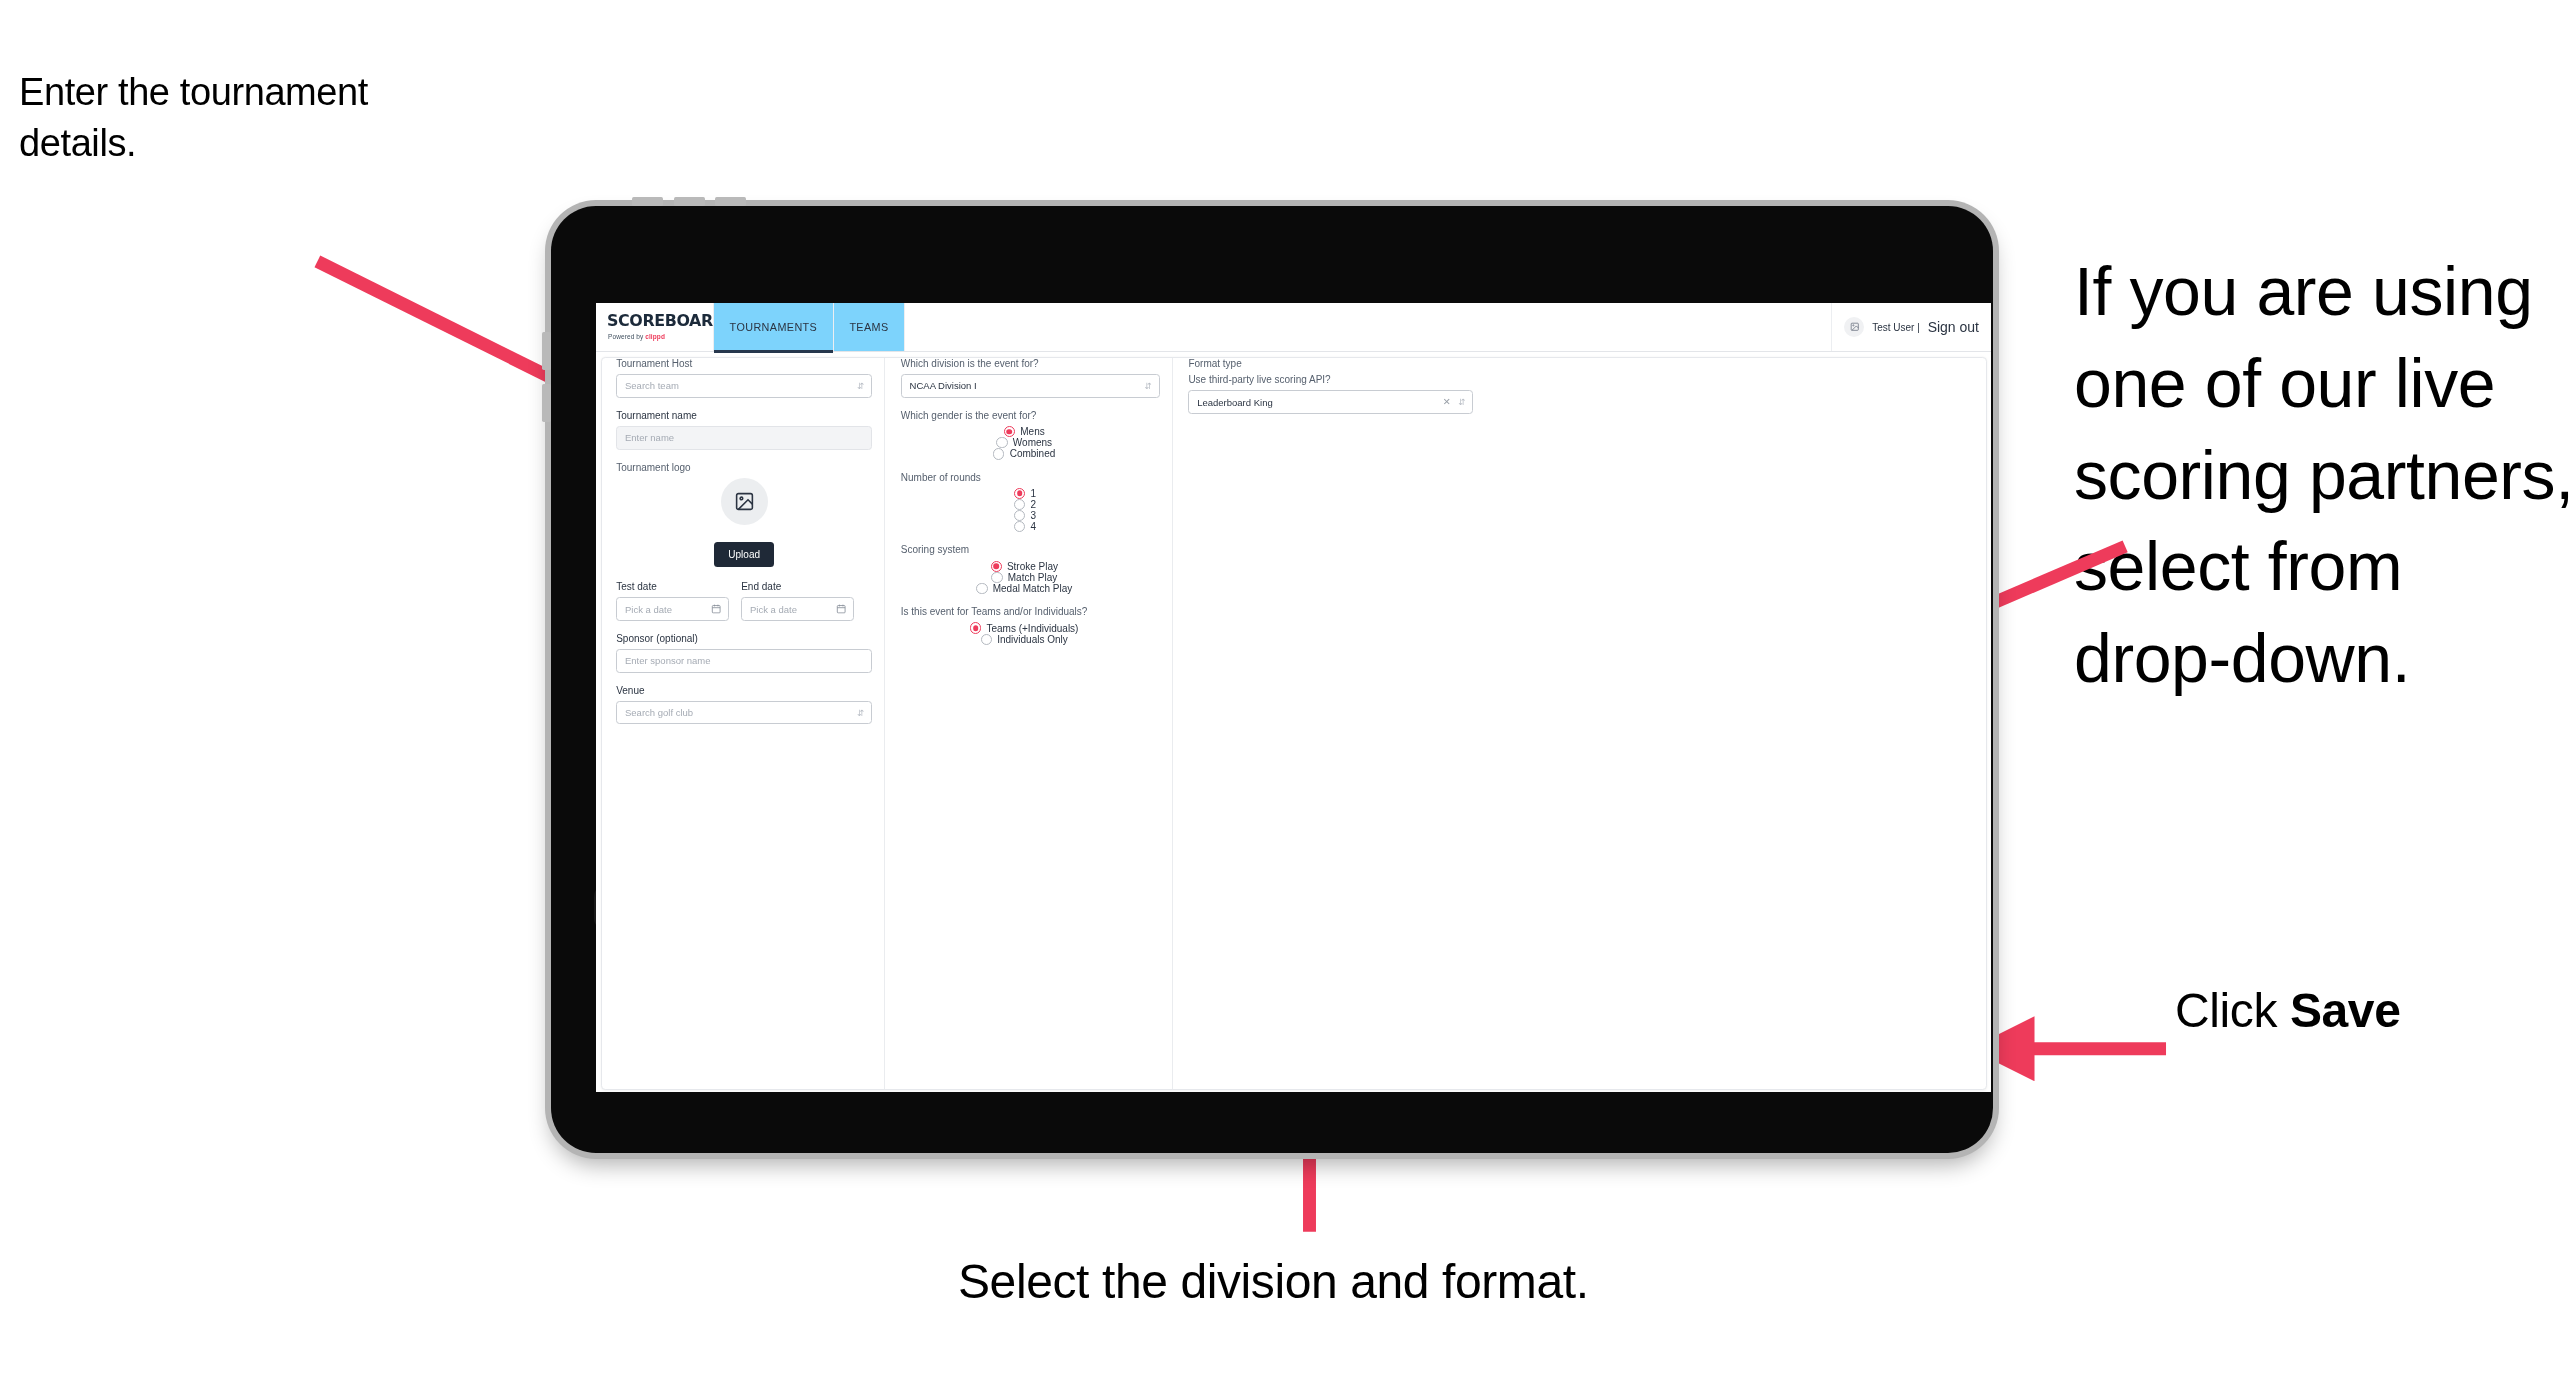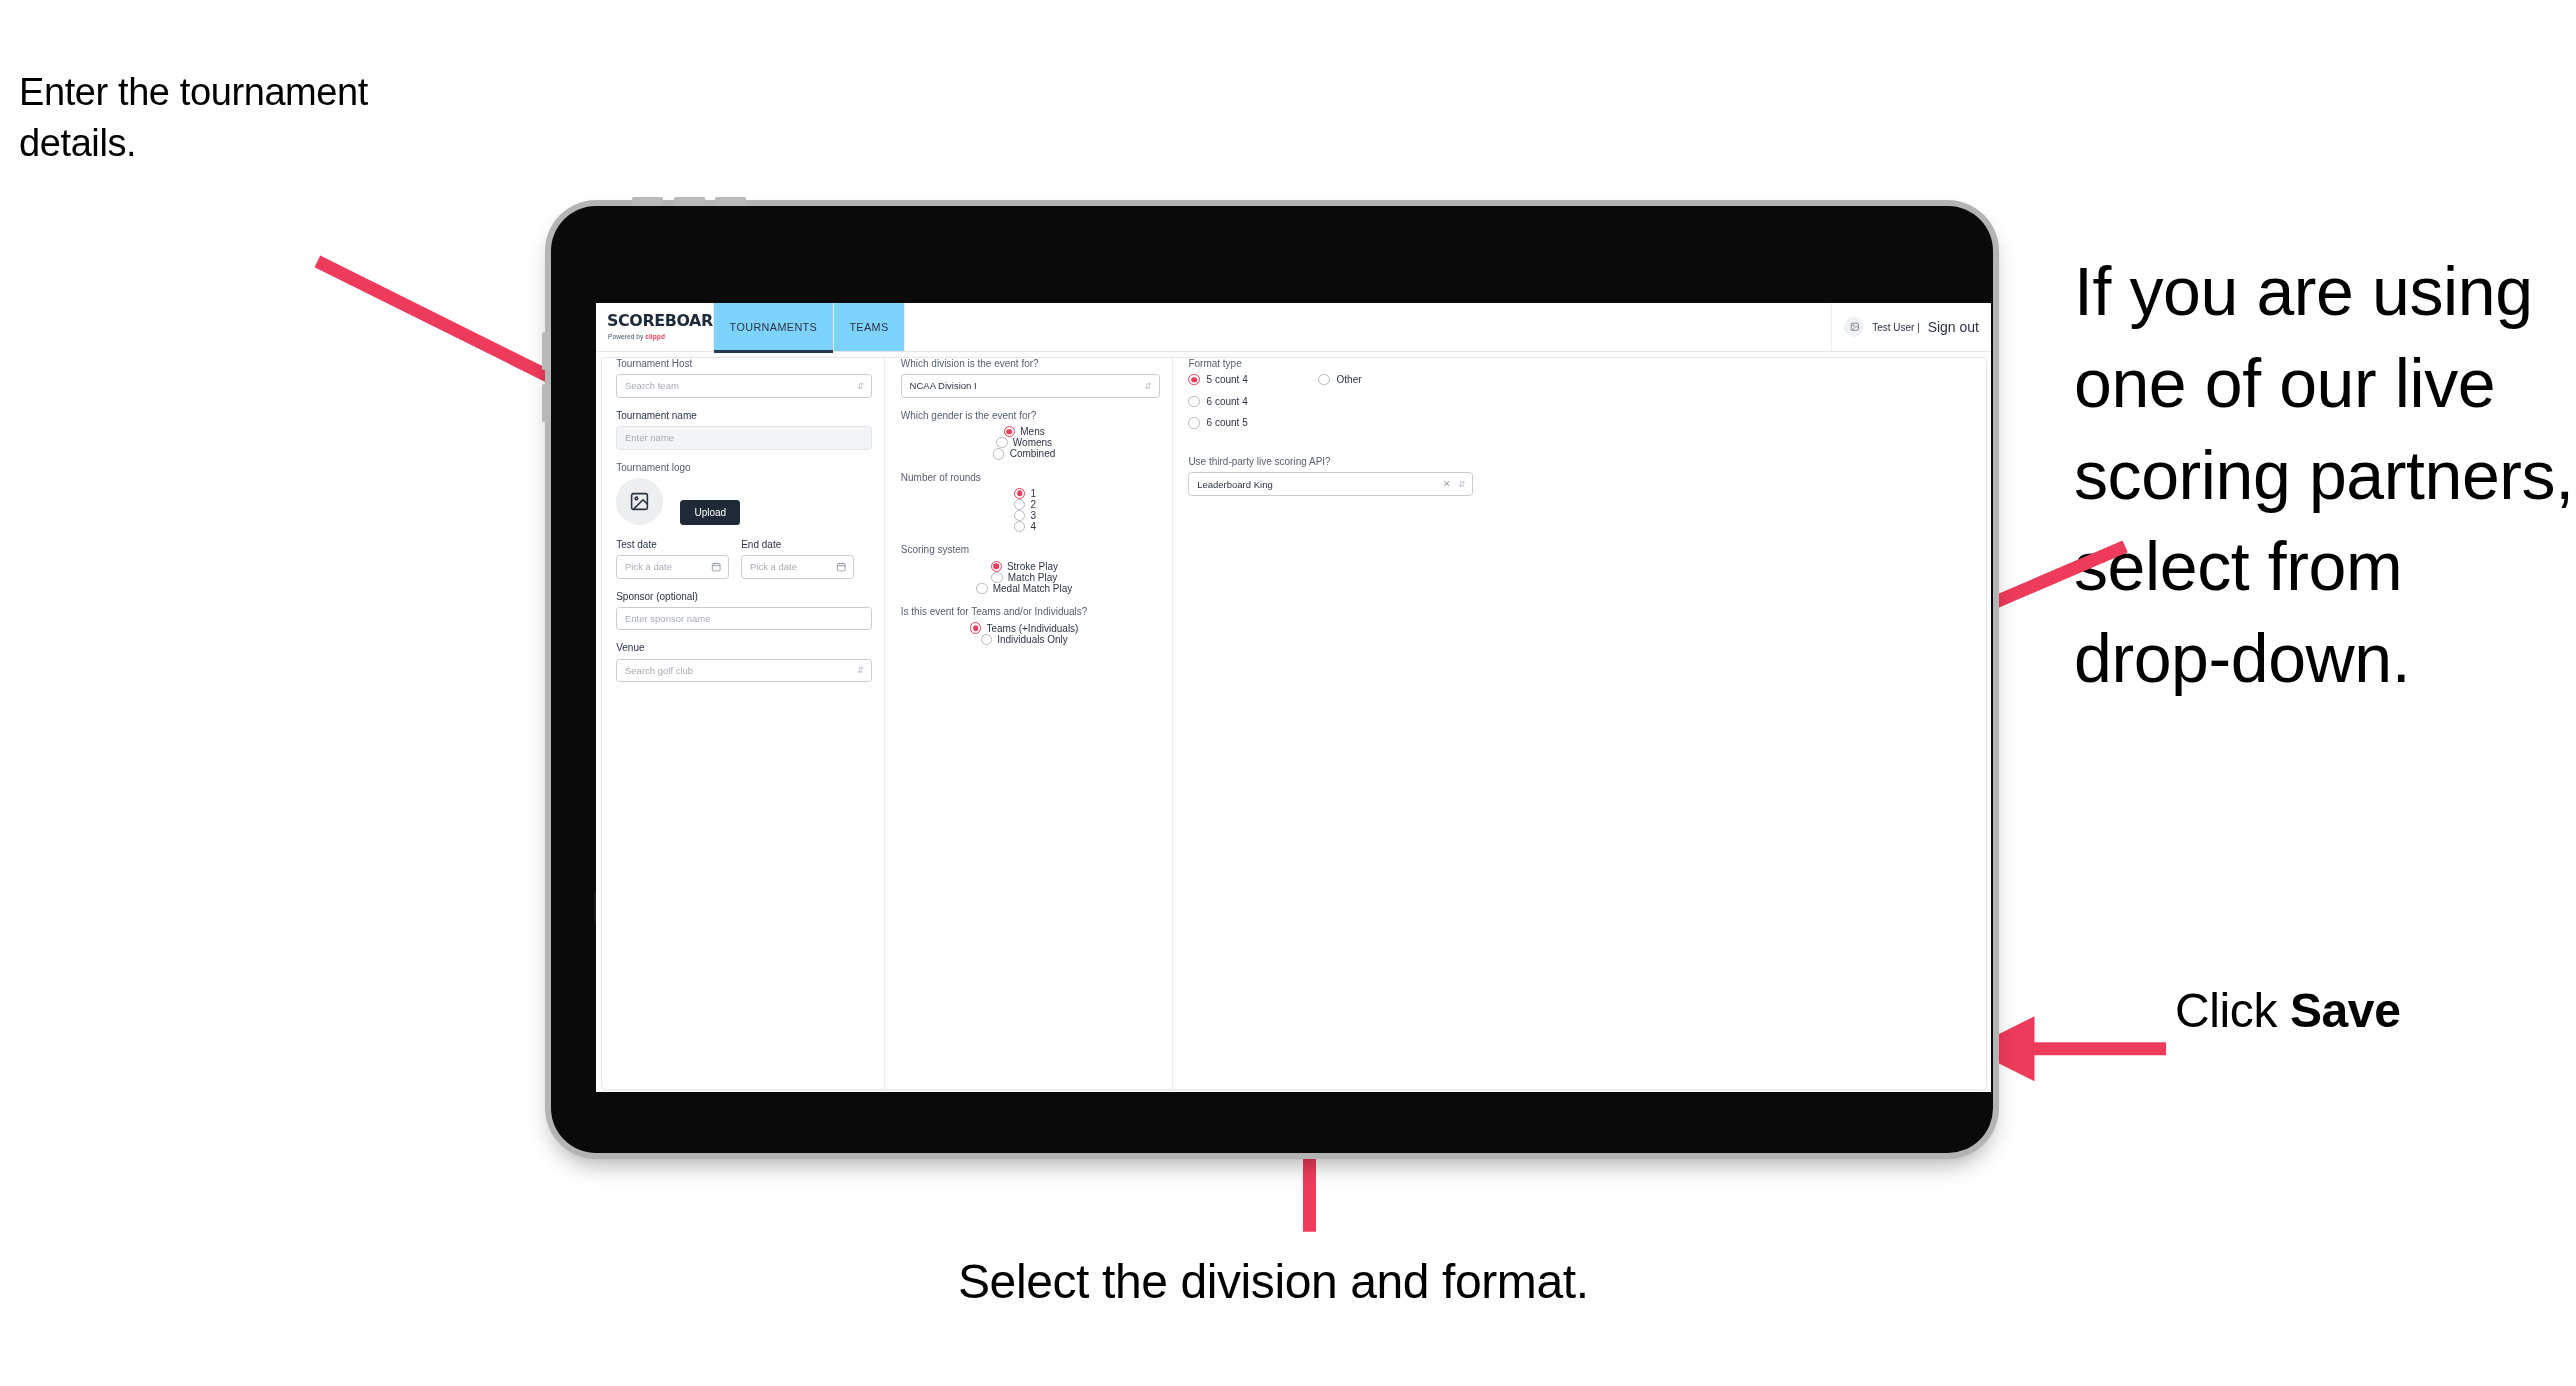--- a/index.html
+++ b/index.html
@@ -204,21 +204,21 @@
     transform: translateY(-50%);
     color: #8b929c;
   }
   .text-input .clear {
     position: absolute; right: 21.6px; top: 50%;
     transform: translateY(-50%);
     color: #9aa0a8; font-size: 9.5px; line-height: 1;
   }
 
   
-  #logo-row { display: flex; align-items: flex-end; gap: 17.3px; margin-bottom: 14px; }
+  #logo-row { display: flex; align-items: center; gap: 17.3px; margin-bottom: 14px; flex-direction: column; }
   #logo-circle {
     width: 47px; height: 47px; border-radius: 50%;
     background: #eceef0;
     display: flex; align-items: center; justify-content: center;
   }
   #upload-button {
     background: #1f2937; color: #ffffff;
     font-size: 10px;
     padding: 7px 14px;
     border-radius: 3.5px;
@@ -523,42 +523,20 @@
               </div>
             </div>
           </div>
 
         </div>
 
         <div class="col" id="col-right">
 
           <div class="field-label">Format type</div>
 
-          <div id="format-wrap">
-            <div id="format-col-a">
-              <div class="fmt-opt">
-                <span class="radio checked"></span>
-                <span class="radio-label">5 count 4</span>
-              </div>
-              <div class="fmt-opt">
-                <span class="radio"></span>
-                <span class="radio-label">6 count 4</span>
-              </div>
-              <div class="fmt-opt">
-                <span class="radio"></span>
-                <span class="radio-label">6 count 5</span>
-              </div>
-            </div>
-            <div id="format-col-b">
-              <div class="fmt-opt">
-                <span class="radio"></span>
-                <span class="radio-label">Other</span>
-              </div>
-            </div>
-          </div>
 
           <div class="field-group">
             <div class="field-label">Use third-party live scoring API?</div>
             <div class="text-input filled">
               <span>Leaderboard King</span>
               <span class="clear">✕</span>
               <span class="spin">⇵</span>
             </div>
           </div>
 

